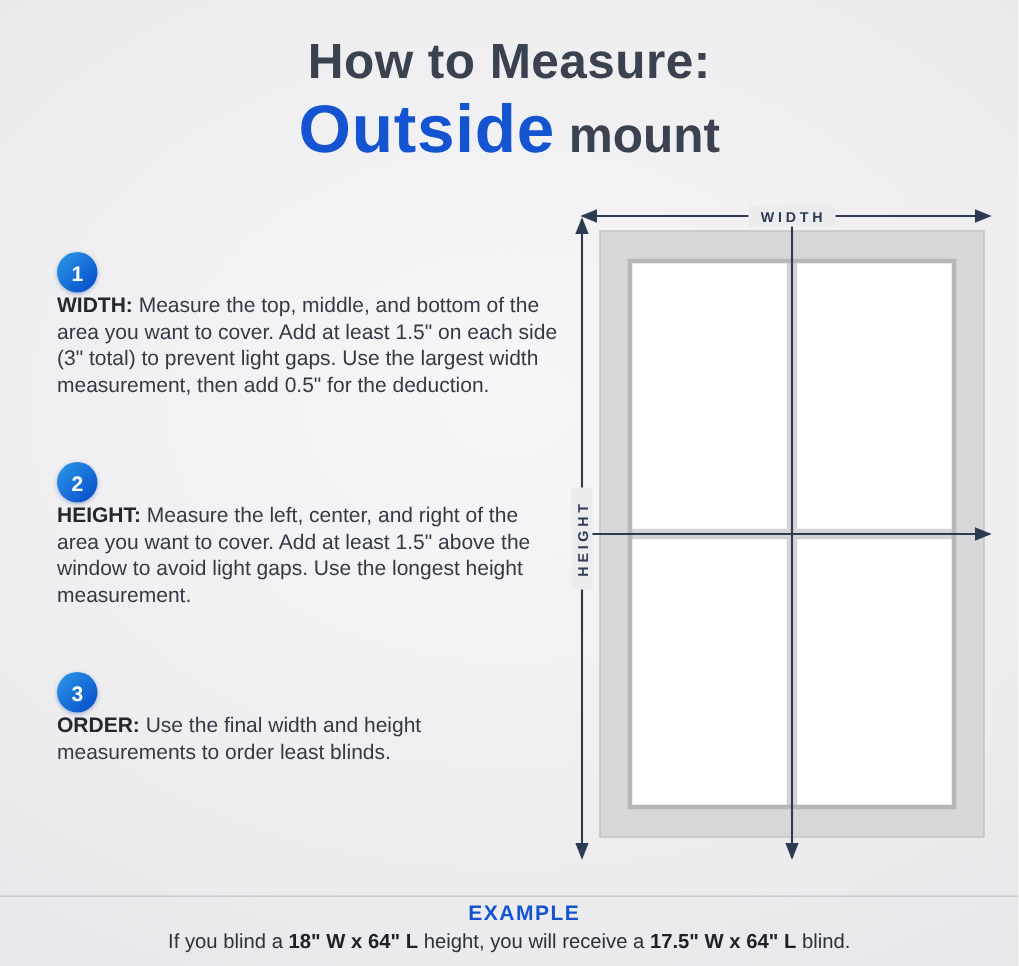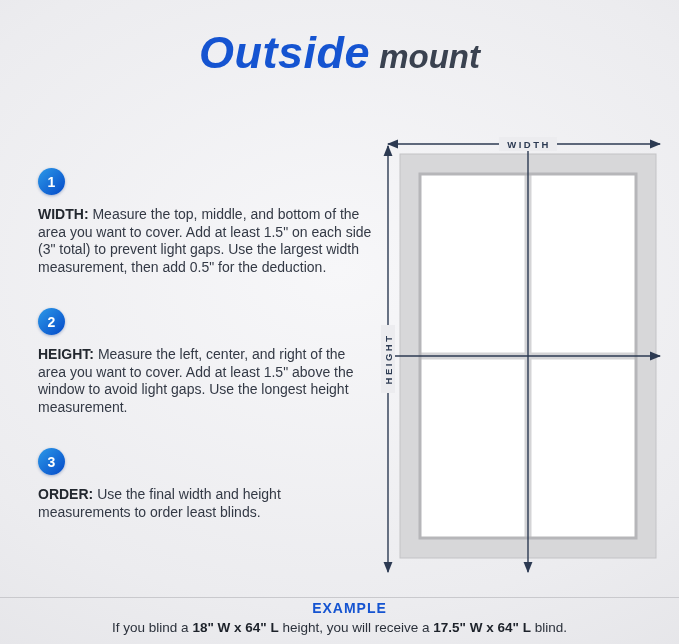--- a/index.html
+++ b/index.html
@@ -2,48 +2,49 @@
 <html><head>
 <meta charset="utf-8">
 <style>
   *{box-sizing:border-box;margin:0;padding:0}
   html,body{width:679px;height:644px}
   body{font-family:"Liberation Sans",sans-serif;}
   .page{position:relative;width:679px;height:644px;overflow:hidden;
     background:radial-gradient(ellipse 120% 95% at 50% 42%, #f7f7f9 0%, #ececef 55%, #dedee2 100%);}
   .title{position:absolute;top:22px;left:0;right:0;text-align:center;color:#3a4250;}
   .title-line1{font-size:33px;font-weight:700;letter-spacing:.3px;}
-  .title-line2{margin-top:0;font-size:33px;font-weight:700;line-height:62px;font-style:italic;}
+  .title-line2{margin-top:0;font-size:33px;font-weight:700;line-height:52px;}
   .title-line2 .hl{font-size:45px;font-weight:700;color:#1554d1;letter-spacing:.5px;}
   .step{position:absolute;left:38px;width:336px;}
   .step1{top:168px}.step2{top:308px}.step3{top:448px}
   .badge{width:27px;height:27px;border-radius:50%;
     background:linear-gradient(135deg,#2d9ae8 0%,#0a55cd 85%);
     color:#fff;font-size:14px;font-weight:700;
     display:flex;align-items:center;justify-content:center;
     box-shadow:0 1px 3px rgba(20,60,140,.35);}
-  .step-text{margin-top:11px;font-size:14px;line-height:17.5px;color:#333945;}
+  .step-text{font-size:14px;line-height:17.5px;color:#333945;}
   .step-text b{color:#23282f;}
   .diagram{position:absolute;left:372px;top:128px;width:300px;height:462px;}
   .meas{stroke:#2c3a52;stroke-width:1.4;}
   .meas-label{font-family:"Liberation Sans",sans-serif;font-size:9.5px;font-weight:700;
     fill:#2c3a52;letter-spacing:2.5px;}
   .divider{position:absolute;left:0;right:0;top:597px;height:1px;background:#c9c9cd;}
   .example-heading{position:absolute;top:600px;left:0;right:0;text-align:center;
     font-size:14px;font-weight:700;letter-spacing:1px;color:#1554d1;padding-left:20px;}
   .example-text{position:absolute;top:620px;left:0;right:0;text-align:center;
     font-size:13.5px;color:#2b313b;}
   .example-text b{color:#1d222a;}
 </style>
 </head>
 <body>
 
 <div class="page">
 
   <header class="title">
+    <div class="title-line1">How to Measure:</div>
     <div class="title-line2">
       <span class="hl">Outside</span>
       <span class="rest">mount</span>
     </div>
   </header>
 
   <section class="step step1">
     <div class="badge">1</div>
     <p class="step-text"><b>WIDTH:</b>
       <span>Measure the top, middle, and bottom of the area you want to cover. Add at least 1.5" on each side (3" total) to prevent light gaps. Use the largest width measurement, then add 0.5" for the deduction.</span></p>

